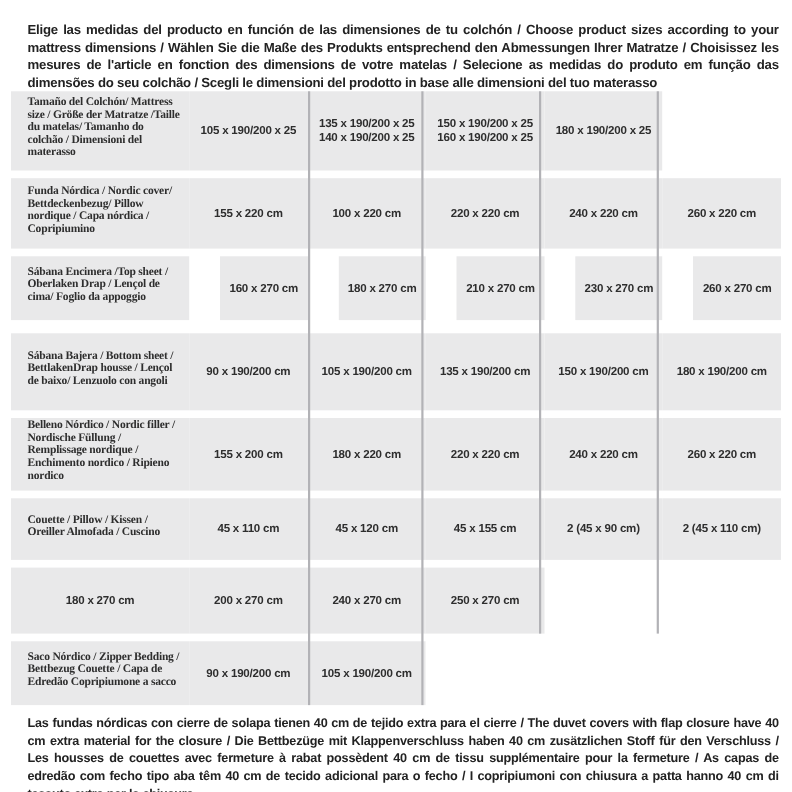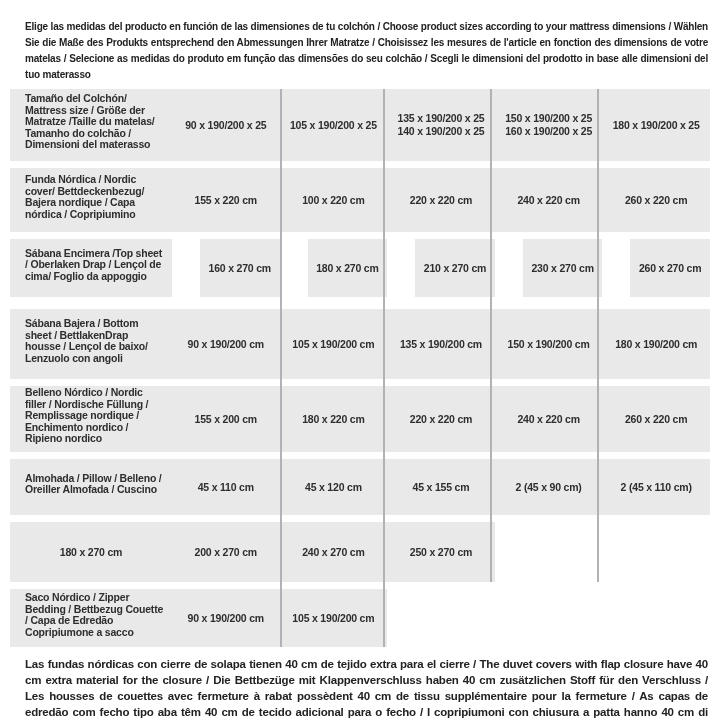--- a/index.html
+++ b/index.html
@@ -11,22 +11,22 @@
   *{box-sizing:border-box;margin:0;padding:0;}
   html,body{width:720px;height:720px;overflow:hidden;}
   body{
     background:var(--page-bg);
     font-family:"Liberation Sans", sans-serif;
     color:var(--text);
     font-weight:bold;
   }
   .page{width:720px;height:720px;position:relative;}
   .header-text{
-    margin:19px 12px 6px 25px;
-    font-size:10px;
+    margin:19px 12px 0 25px;
+    font-size:12px;
     line-height:16px;
     text-align:justify;
     letter-spacing:-0.2px;
     color:#222;
   }
   .size-table{
     position:relative;
     margin:0 10px;
     width:700px;
   }
@@ -49,20 +49,21 @@
     background:var(--cell-bg);
     display:flex;
     align-items:center;
     font-size:10.5px;
     letter-spacing:-0.2px;
   }
   .label-cell{
     padding:0 8px 6px 15px;
     line-height:11.5px;
     text-align:left;
+    font-family:Liberation Serif, serif;
   }
   .value-cell{
     justify-content:center;
     text-align:center;
     white-space:pre-line;
     line-height:13px;
     padding:4px 2px;
   }
   .value-cell.empty{background:var(--page-bg);}
   .column-divider{
@@ -87,30 +88,29 @@
 <body>
 
 <div class="page">
 
   <div class="header-text">Elige las medidas del producto en función de las dimensiones de tu colchón / Choose product sizes according to your mattress dimensions / Wählen Sie die Maße des Produkts entsprechend den Abmessungen Ihrer Matratze / Choisissez les mesures de l'article en fonction des dimensions de votre matelas / Selecione as medidas do produto em função das dimensões do seu colchão / Scegli le dimensioni del prodotto in base alle dimensioni del tuo materasso</div>
 
   <div class="size-table">
     <div class="table-rows">
         <div class="trow">
           <div class="cell label-cell">Tamaño del Colchón/ Mattress size / Größe der Matratze /Taille du matelas/ Tamanho do colchão / Dimensioni del materasso</div>
-          <div class="cell value-cell">90 x 190/200 x 25</div>
           <div class="cell value-cell">105 x 190/200 x 25</div>
           <div class="cell value-cell">135 x 190/200 x 25
 140 x 190/200 x 25</div>
           <div class="cell value-cell">150 x 190/200 x 25
 160 x 190/200 x 25</div>
           <div class="cell value-cell">180 x 190/200 x 25</div>
         </div>
         <div class="trow">
-          <div class="cell label-cell">Funda Nórdica / Nordic cover/ Bettdeckenbezug/ Bajera nordique / Capa nórdica / Copripiumino</div>
+          <div class="cell label-cell">Funda Nórdica / Nordic cover/ Bettdeckenbezug/ Pillow nordique / Capa nórdica / Copripiumino</div>
           <div class="cell value-cell">155 x 220 cm</div>
           <div class="cell value-cell">100 x 220 cm</div>
           <div class="cell value-cell">220 x 220 cm</div>
           <div class="cell value-cell">240 x 220 cm</div>
           <div class="cell value-cell">260 x 220 cm</div>
         </div>
         <div class="trow">
           <div class="cell label-cell">Sábana Encimera /Top sheet / Oberlaken Drap / Lençol de cima/ Foglio da appoggio</div>
           <div class="cell value-cell">160 x 270 cm</div>
           <div class="cell value-cell">180 x 270 cm</div>
@@ -128,21 +128,21 @@
         </div>
         <div class="trow">
           <div class="cell label-cell">Belleno Nórdico / Nordic filler / Nordische Füllung / Remplissage nordique / Enchimento nordico / Ripieno nordico</div>
           <div class="cell value-cell">155 x 200 cm</div>
           <div class="cell value-cell">180 x 220 cm</div>
           <div class="cell value-cell">220 x 220 cm</div>
           <div class="cell value-cell">240 x 220 cm</div>
           <div class="cell value-cell">260 x 220 cm</div>
         </div>
         <div class="trow">
-          <div class="cell label-cell">Almohada / Pillow / Belleno / Oreiller Almofada / Cuscino</div>
+          <div class="cell label-cell">Couette / Pillow / Kissen / Oreiller Almofada / Cuscino</div>
           <div class="cell value-cell">45 x 110 cm</div>
           <div class="cell value-cell">45 x 120 cm</div>
           <div class="cell value-cell">45 x 155 cm</div>
           <div class="cell value-cell">2 (45 x 90 cm)</div>
           <div class="cell value-cell">2 (45 x 110 cm)</div>
         </div>
         <div class="trow">
           <div class="cell value-cell">180 x 270 cm</div>
           <div class="cell value-cell">200 x 270 cm</div>
           <div class="cell value-cell">240 x 270 cm</div>

